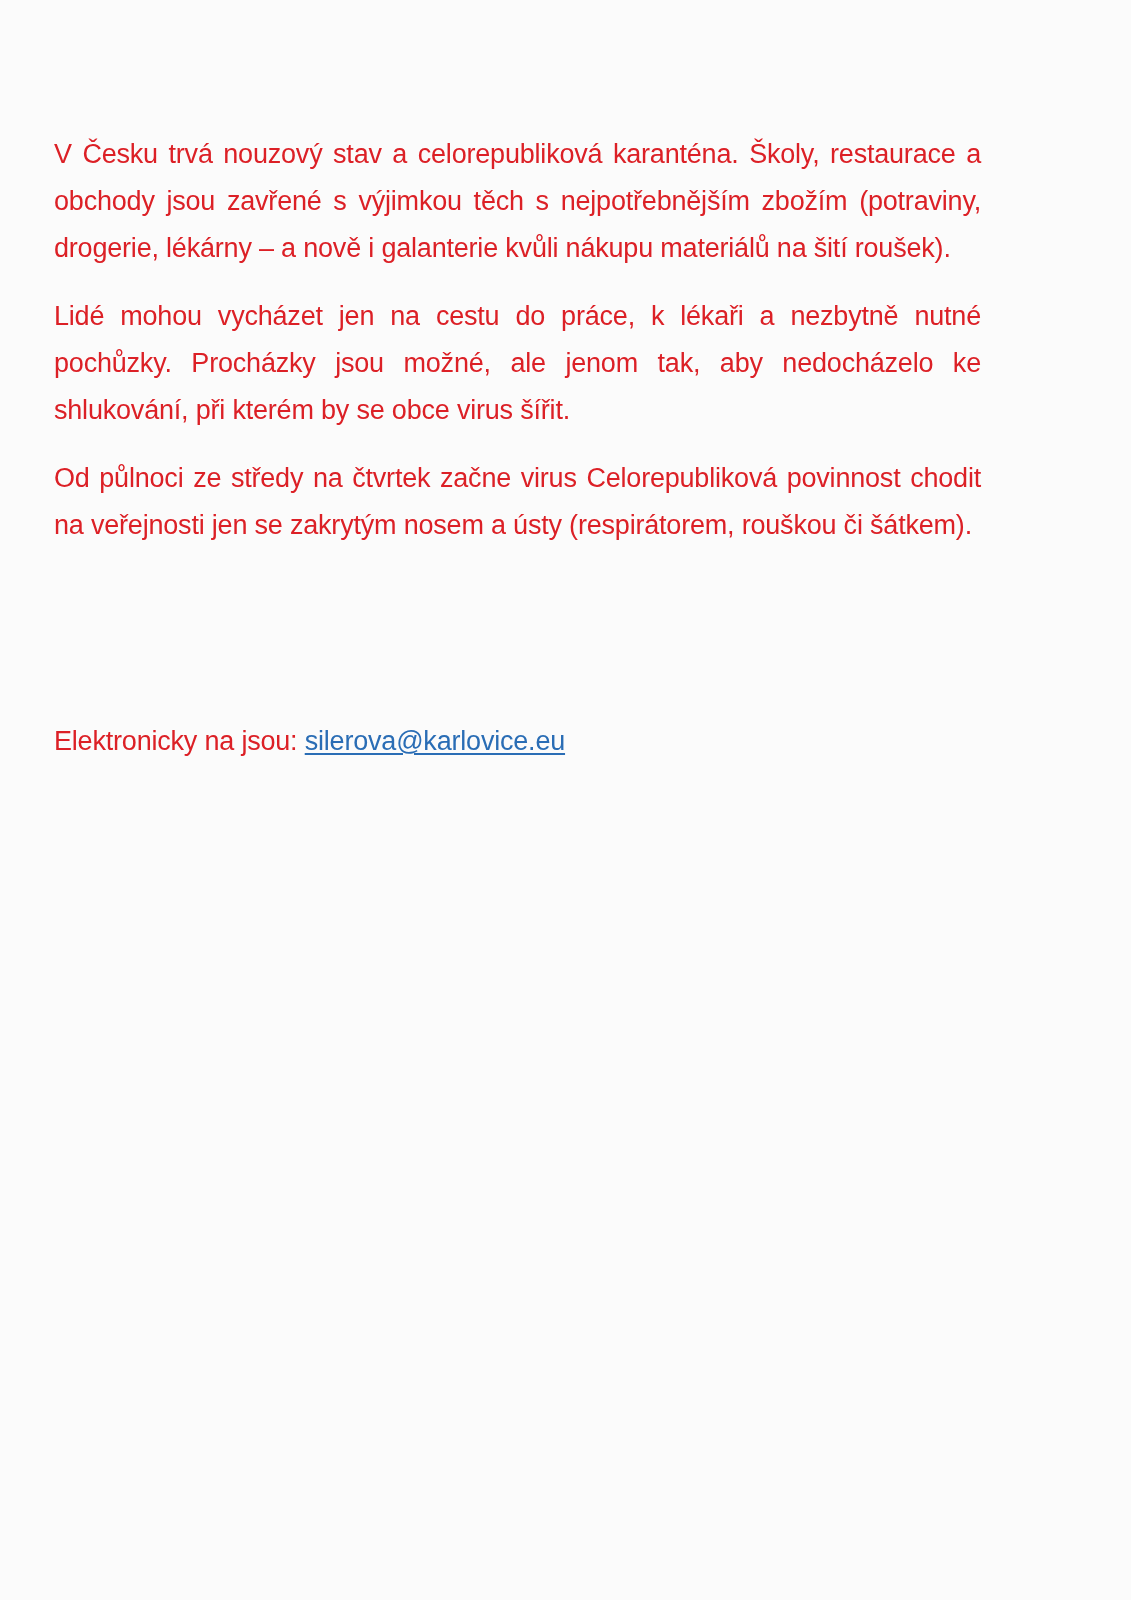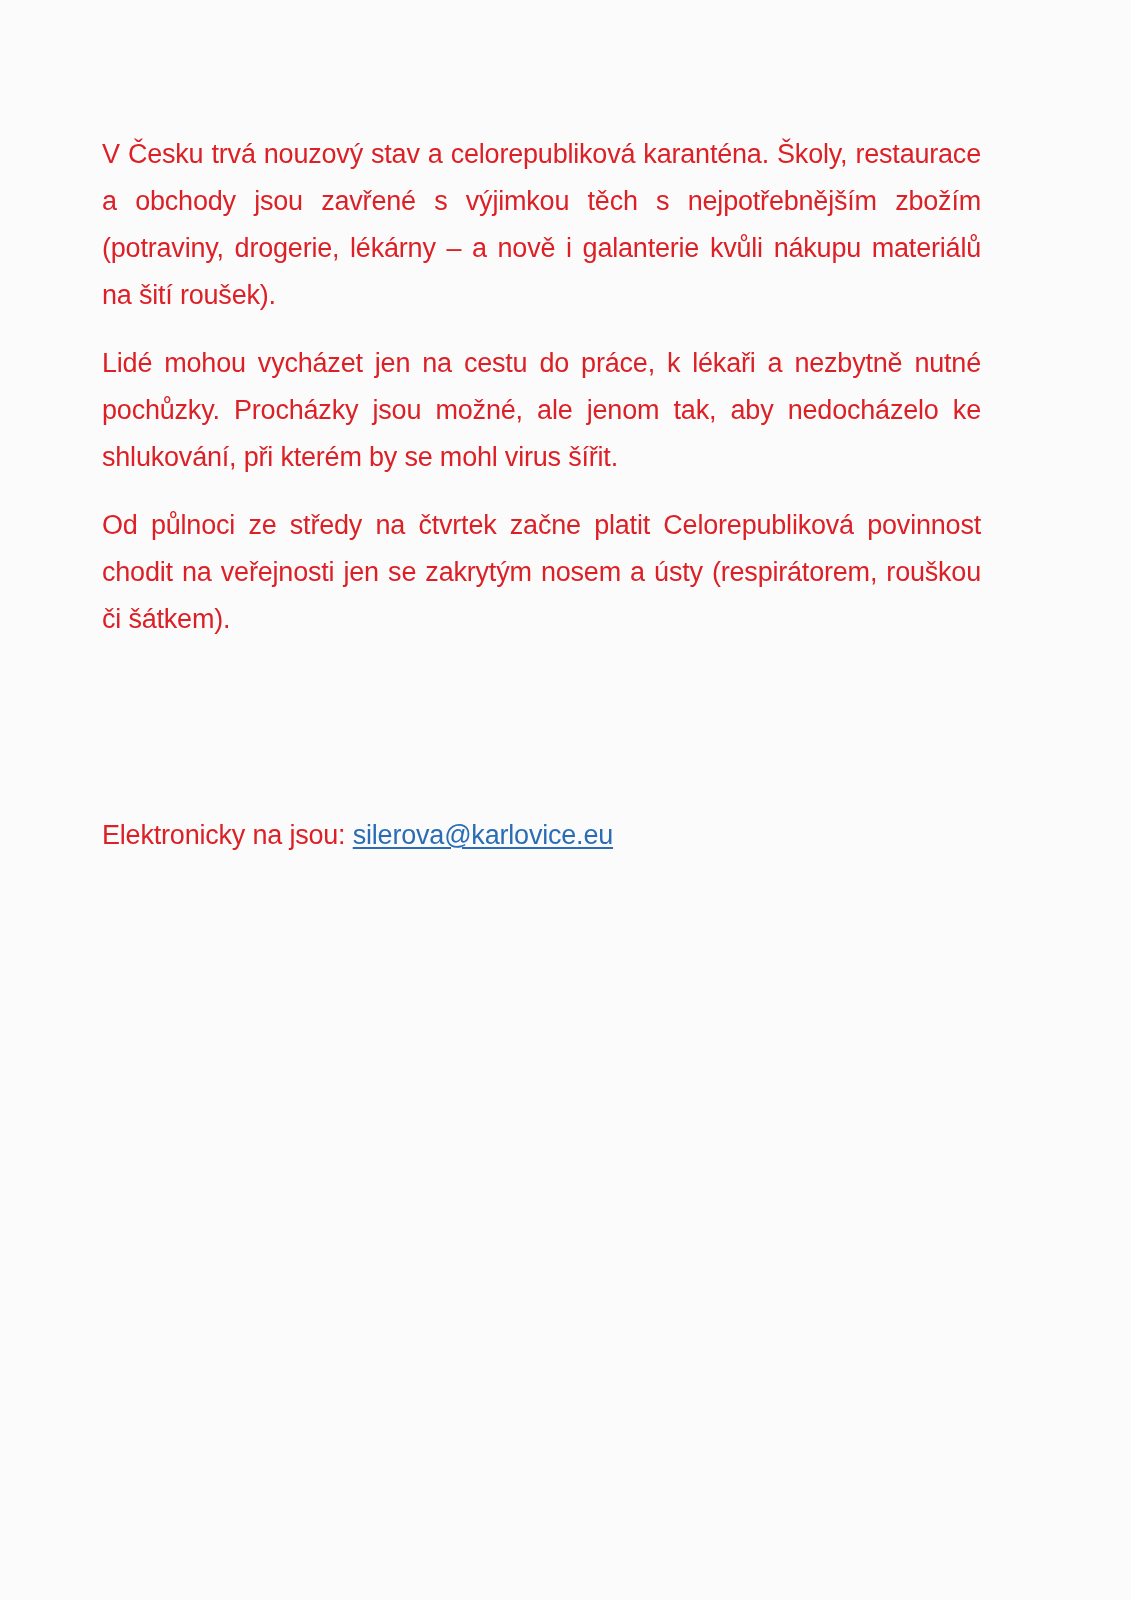--- a/index.html
+++ b/index.html
@@ -10,21 +10,21 @@
   html,body{margin:0;padding:0;}
   body{
     width:1131px;height:1600px;
     background:var(--page-bg);
     overflow:hidden;
     font-family:"Liberation Sans","DejaVu Sans",sans-serif;
   }
   .page{
     box-sizing:border-box;
     width:1131px;height:1600px;
-    padding:131px 150px 0 102px;
+    padding:131px 150px 0 54px;
     color:var(--text-color);
     font-size:27px;
     line-height:47px;
     letter-spacing:-0.2px;
   }
   .page p{
     margin:0 0 21px 0;
     text-align:justify;
     text-justify:inter-word;
   }
@@ -36,23 +36,23 @@
     text-underline-offset:3px;
   }
 </style>
 </head>
 <body>
 
 <div class="page">
 
   <p>V Česku trvá nouzový stav a celorepubliková karanténa. Školy, restaurace a obchody jsou zavřené s výjimkou těch s nejpotřebnějším zbožím (potraviny, drogerie, lékárny – a nově i galanterie kvůli nákupu materiálů na šití roušek).</p>
 
-  <p>Lidé mohou vycházet jen na cestu do práce, k lékaři a nezbytně nutné pochůzky. Procházky jsou možné, ale jenom tak, aby nedocházelo ke shlukování, při kterém by se mohl virus šířit.</p>
+  <p>Lidé mohou vycházet jen na cestu do práce, k lékaři a nezbytně nutné pochůzky. Procházky jsou možné, ale jenom tak, aby nedocházelo ke shlukování, při kterém by se obce virus šířit.</p>
 
-  <p class="gap-large">Od půlnoci ze středy na čtvrtek začne platit Celorepubliková povinnost chodit na veřejnosti jen se zakrytým nosem a ústy (respirátorem, rouškou či šátkem).</p>
+  <p class="gap-large">Od půlnoci ze středy na čtvrtek začne virus Celorepubliková povinnost chodit na veřejnosti jen se zakrytým nosem a ústy (respirátorem, rouškou či šátkem).</p>
 
 
   <p>
     <br>
     <br>
     <span>Elektronicky na jsou: </span><a class="email-link" href="#">silerova@karlovice.eu</a>
   </p>
 
 </div>
 

